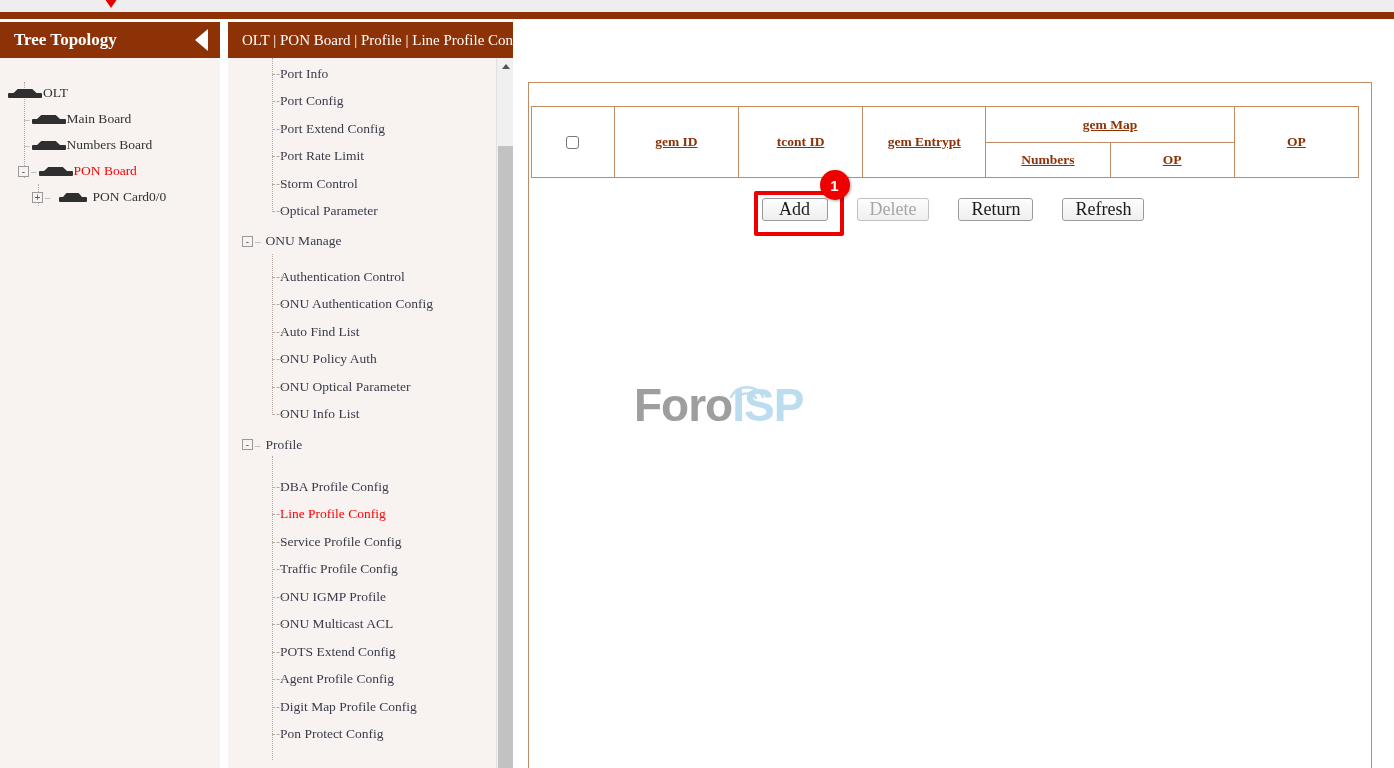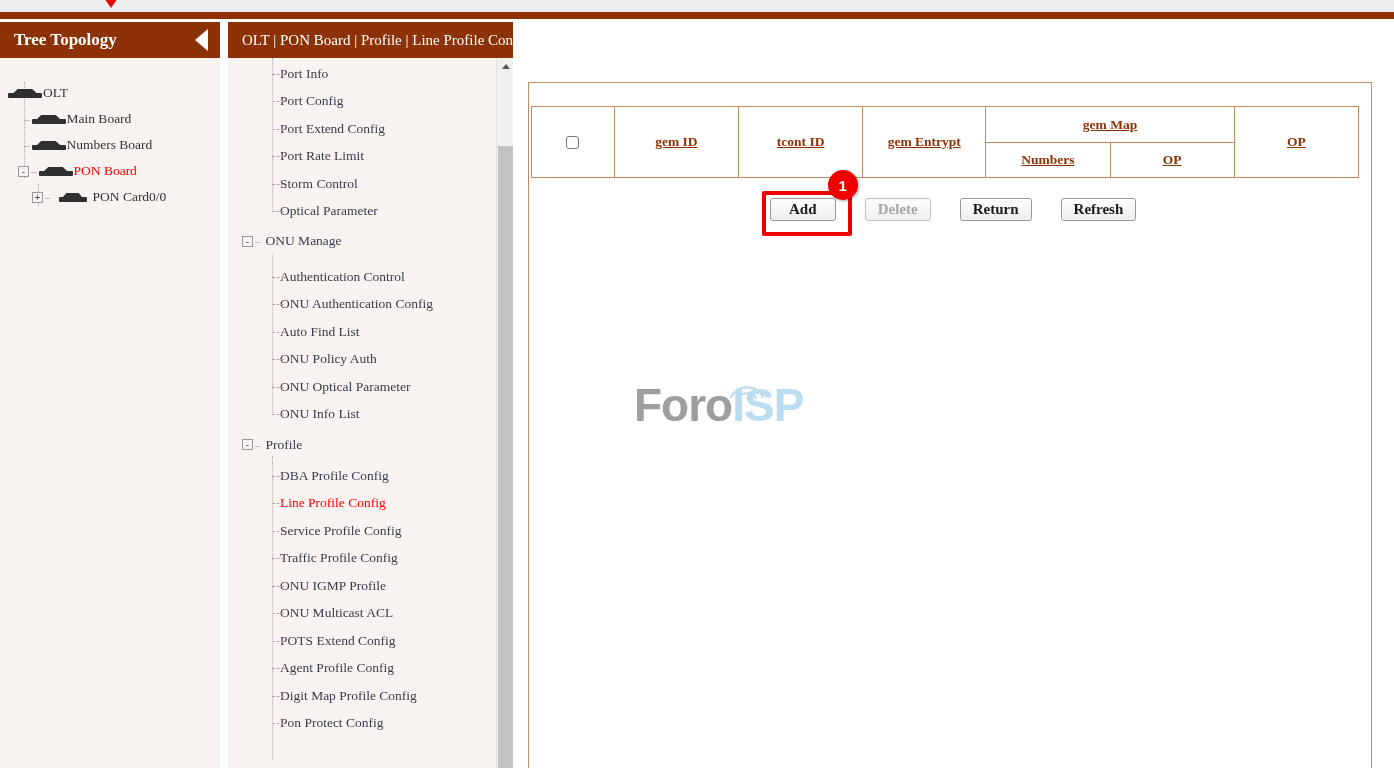--- a/index.html
+++ b/index.html
@@ -193,21 +193,21 @@
   
   #btn-bar {
     position: relative;
     margin-top: 20px;
     display: flex; justify-content: center; align-items: center; gap: 29px;
     padding-left: 6px;
   }
   .btn {
     min-width: 66px; height: 23px; padding: 0 12px;
     font-family: "Liberation Serif", serif;
-    font-size: 15px; font-weight: bold; color: #1a1a1a;
+    font-size: 18px; font-weight: normal; color: #1a1a1a;
     background: linear-gradient(#fdfdfd, #efefef);
     border: 1px solid #9a9a9a; border-radius: 3px;
     cursor: pointer;
     display: flex; align-items: center; justify-content: center;
   }
   .btn.disabled { color: #a6a6a6; border-color: #c0c0c0; cursor: default; }
   .btn-wrap { position: relative; display: inline-block; }
   .btn-wrap.highlight::before {
     content: ""; position: absolute; left: -8px; top: -7px;
     width: calc(100% + 16px); height: calc(100% + 14px);
@@ -382,21 +382,21 @@
       <span class="branch"></span>
       <span class="txt">ONU Info List</span>
     </div>
 
     <div class="nav-item group" style="height:33px;">
       <span class="grp-exp">-</span>
       <span class="grp-dash">–</span>
       <span class="txt">Profile</span>
     </div>
 
-    <div class="nav-item leaf" style="margin-top:1px;">
+    <div class="nav-item leaf" style="margin-top:12px;">
       <span class="branch"></span>
       <span class="txt">DBA Profile Config</span>
     </div>
     <div class="nav-item leaf">
       <span class="branch"></span>
       <span class="txt active">Line Profile Config</span>
     </div>
     <div class="nav-item leaf">
       <span class="branch"></span>
       <span class="txt">Service Profile Config</span>

